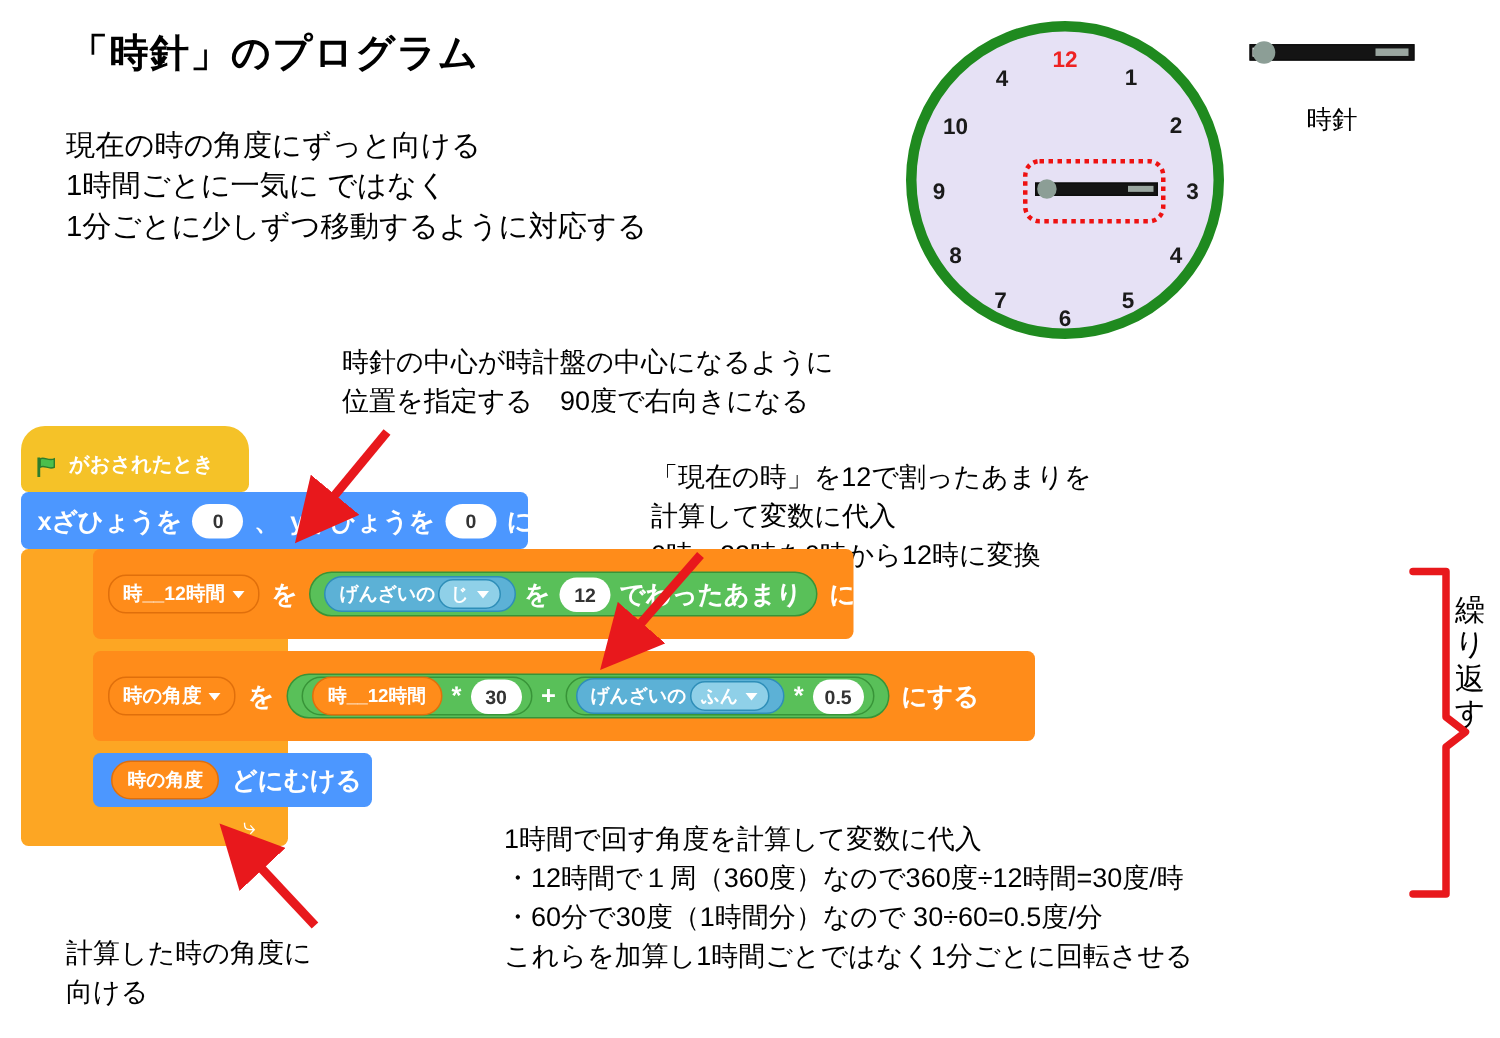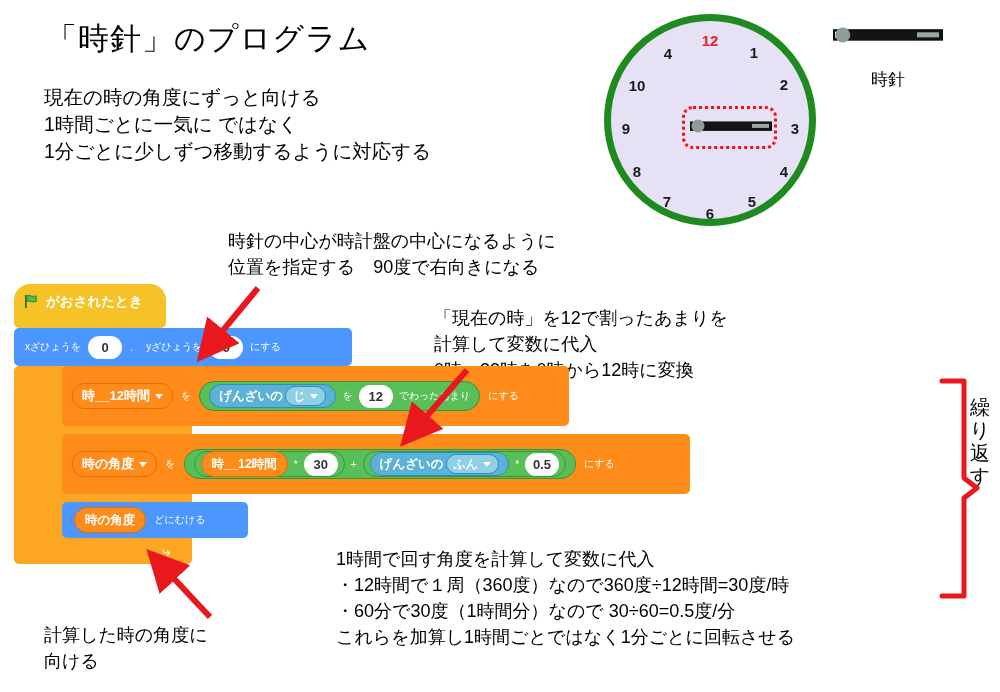--- a/index.html
+++ b/index.html
@@ -13,22 +13,22 @@
     position: relative;
     overflow: hidden;
     font-family: "Liberation Sans", "DejaVu Sans", sans-serif;
     color: #000000;
   }
   .abs { position: absolute; }
 
   
   #slide-title {
     left: 46px; top: 18px;
-    font-size: 31px;
-    font-weight: normal;
+    font-size: 26px;
+    font-weight: bold;
     letter-spacing: 1px;
     white-space: nowrap;
   }
   #intro-text {
     left: 44px; top: 84px;
     font-size: 19.5px;
     line-height: 27px;
     white-space: nowrap;
   }
   .note {
@@ -130,21 +130,21 @@
     box-sizing: border-box;
   }
 
   
   #hat-block {
     width: 152px; height: 44px;
     background: #f5c228;
     border-radius: 16px 16px 5px 5px;
     padding: 0 10px;
     gap: 7px;
-    align-items: center;
+    align-items: flex-end;
     padding-bottom: 9px;
   }
   #hat-block::after {
     content: "";
     position: absolute; left: 14px; bottom: -7px;
     width: 26px; height: 7px;
     background: #f5c228;
     border-radius: 0 0 5px 5px;
   }
   .flag-icon { width: 15px; height: 15px; display: inline-block; }
@@ -225,21 +225,21 @@
     font-size: 13px; font-weight: bold; color: #ffffff;
     white-space: nowrap;
   }
   .caret {
     width: 0; height: 0;
     border-left: 4.5px solid transparent;
     border-right: 4.5px solid transparent;
     border-top: 5px solid #ffffff;
     display: inline-block;
   }
-  .lbl { font-size: 10px; font-weight: normal; color: #ffffff; white-space: nowrap; }
+  .lbl { font-size: 17px; font-weight: bold; color: #ffffff; white-space: nowrap; }
 
   
   .op-green {
     background: #59c059;
     border: 1.5px solid #389438;
     border-radius: 16px;
     height: 30px;
     display: flex; align-items: center; gap: 6px;
     padding: 0 9px;
     box-sizing: border-box;

